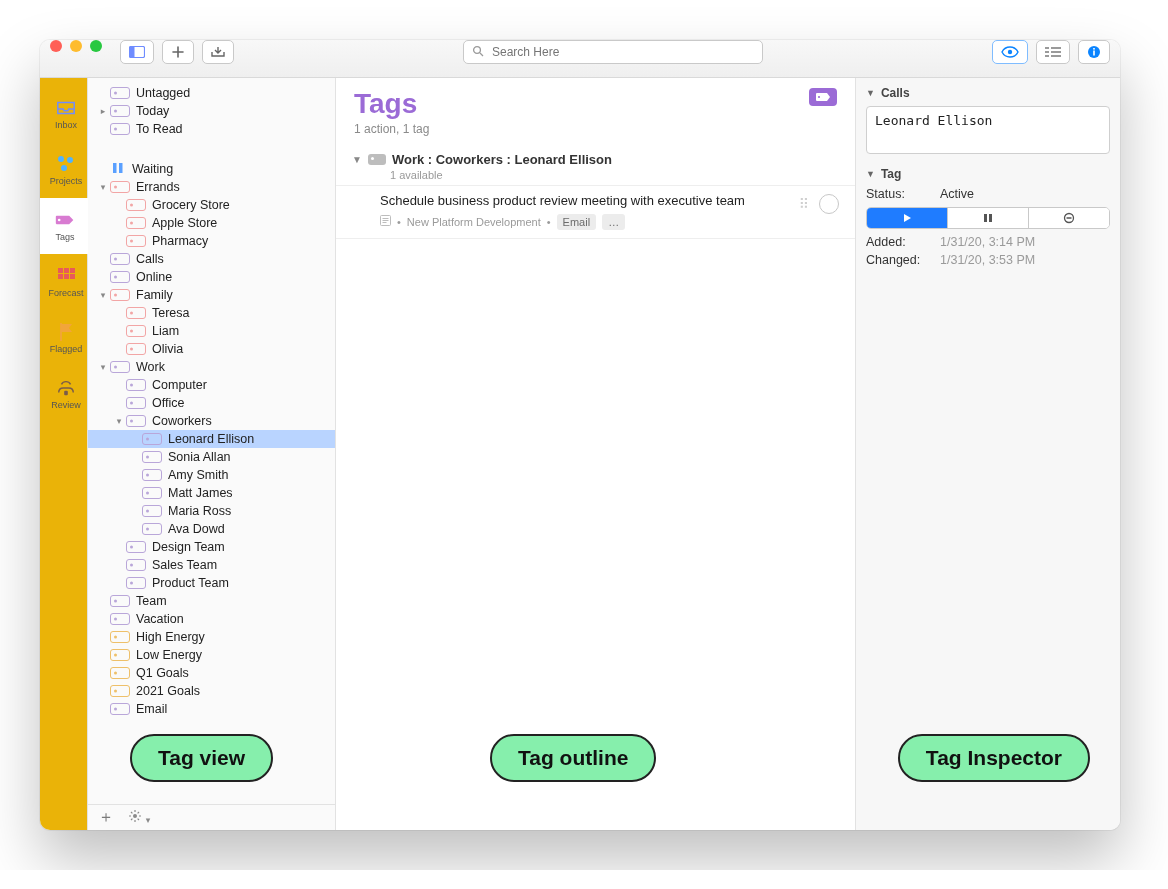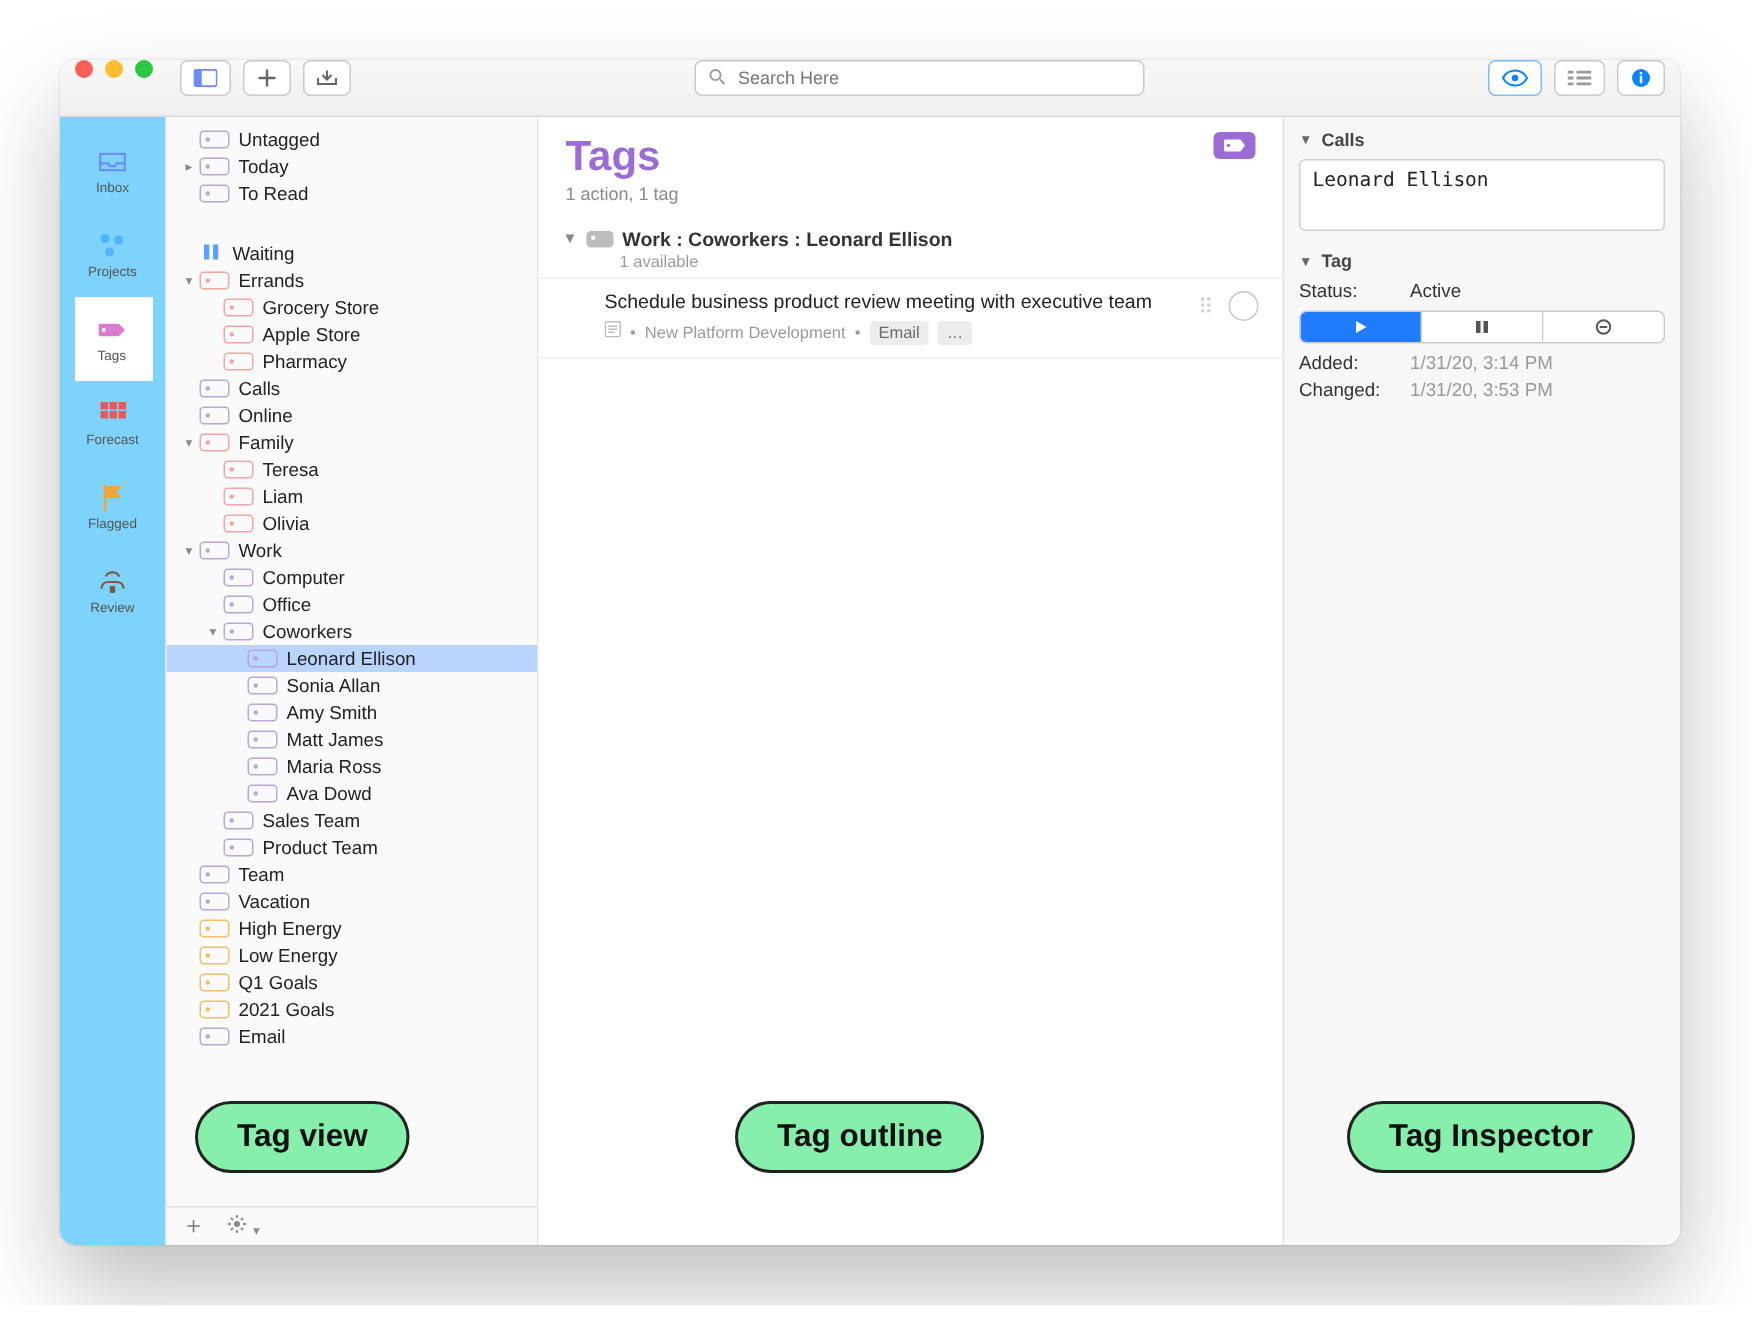--- a/index.html
+++ b/index.html
@@ -16,21 +16,21 @@
   .dot.green{background:#28c840}
   .tb-btn{height:24px;min-width:32px;padding:0 8px;border:1px solid #c9c9c9;border-radius:5px;background:#fff;display:flex;align-items:center;justify-content:center;color:#666}
   .tb-btn svg{display:block}
   .tb-group{display:flex;gap:8px}
   .spacer{flex:1}
   .search{flex:0 0 300px;height:24px;border:1px solid #c9c9c9;border-radius:5px;background:#fff;display:flex;align-items:center;padding:0 8px;color:#8a8a8a;gap:6px}
   .search input{border:0;outline:0;background:transparent;font-size:12px;color:#555;width:100%}
   .eye-btn{color:#0a84ff;border-color:#7fbcff}
   
   .body{position:absolute;top:38px;bottom:0;left:0;right:0;display:flex}
-  .nav{width:71px;background:#7dd3fc;border-right:1px solid #e2e2e2;display:flex;flex-direction:column;align-items:center;padding-top:8px}
+  .nav{width:48px;background:#eab308;border-right:1px solid #e2e2e2;display:flex;flex-direction:column;padding-top:8px}
   .nav-item{width:52px;height:56px;display:flex;flex-direction:column;align-items:center;justify-content:center;gap:2px;cursor:pointer}
   .nav-item.active{background:#fff;border-right:2px solid #fff;margin-right:-1px}
   .nav-item .lbl{font-size:9px;color:#555}
   .nav-icon{width:20px;height:20px;display:flex;align-items:center;justify-content:center}
   
   .sidebar{width:248px;background:#fafafa;border-right:1px solid #e2e2e2;display:flex;flex-direction:column}
   .tree{flex:1;overflow:auto;padding:6px 0 4px 0}
   .row{height:18px;display:flex;align-items:center;padding-right:8px;cursor:default;white-space:nowrap}
   .row.selected{background:#b9d4ff}
   .disclosure{width:14px;text-align:center;color:#888;font-size:9px}
@@ -327,20 +327,25 @@
               <span class="label">Maria Ross</span>
             </div>
             <div class="row" style="padding-left: 40px;">
               <span class="disclosure"></span>
               <span class="tag-icon" style="color:#b9a6d9;border-color:#b9a6d9"></span>
               <span class="label">Ava Dowd</span>
             </div>
             <div class="row" style="padding-left: 24px;">
               <span class="disclosure"></span>
               <span class="tag-icon" style="color:#b9a6d9;border-color:#b9a6d9"></span>
+              <span class="label">Design Team</span>
+            </div>
+            <div class="row" style="padding-left: 24px;">
+              <span class="disclosure"></span>
+              <span class="tag-icon" style="color:#b9a6d9;border-color:#b9a6d9"></span>
               <span class="label">Sales Team</span>
             </div>
             <div class="row" style="padding-left: 24px;">
               <span class="disclosure"></span>
               <span class="tag-icon" style="color:#b9a6d9;border-color:#b9a6d9"></span>
               <span class="label">Product Team</span>
             </div>
             <div class="row" style="padding-left: 8px;">
               <span class="disclosure"></span>
               <span class="tag-icon" style="color:#b9a6d9;border-color:#b9a6d9"></span>

